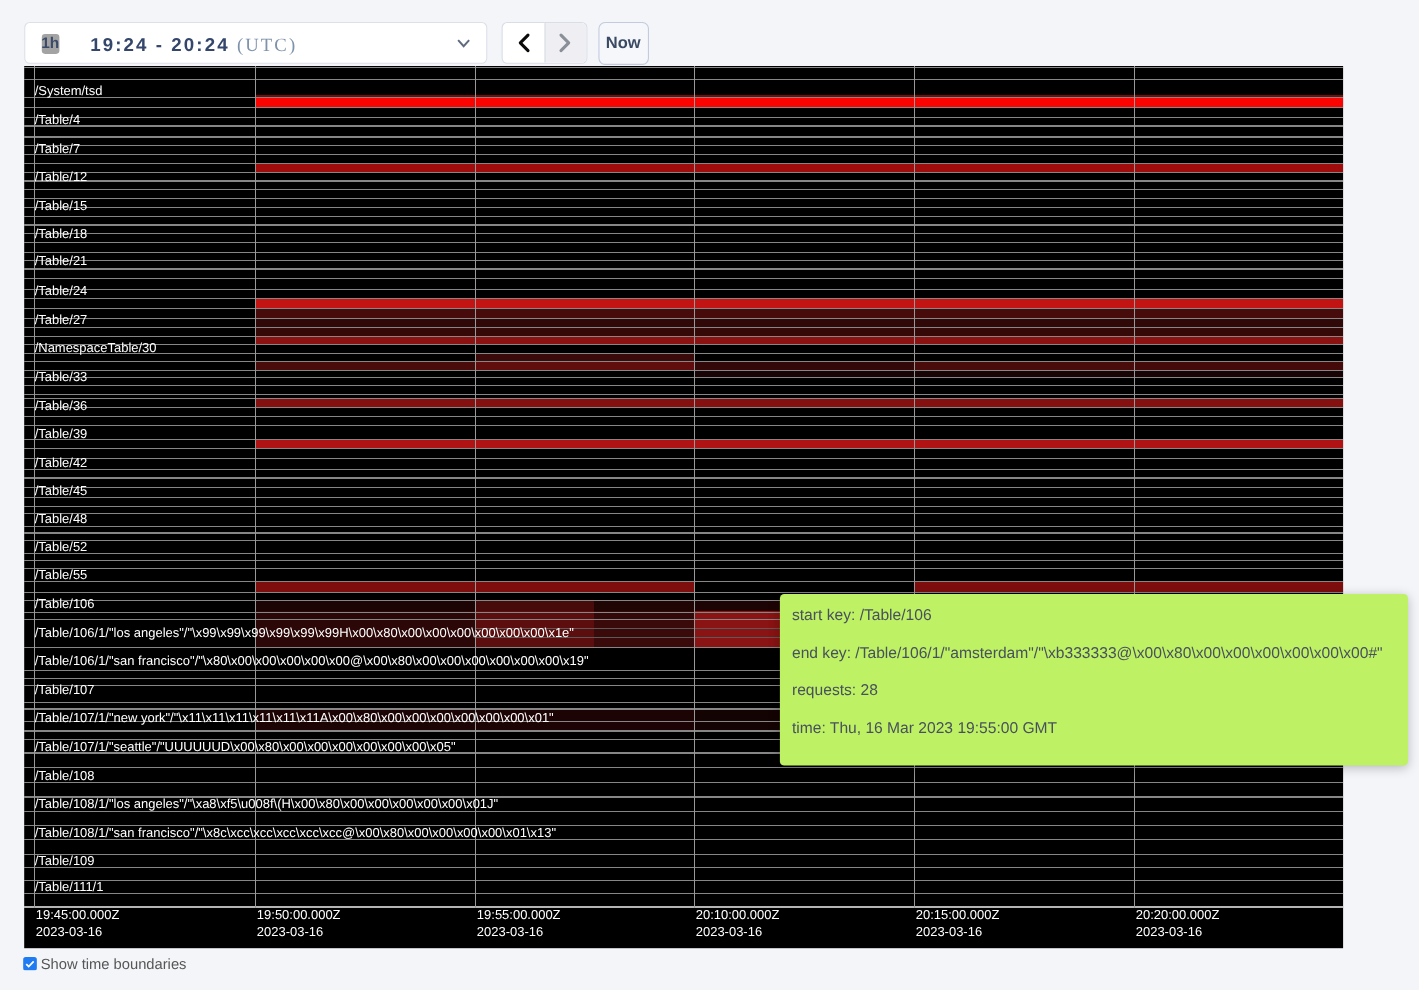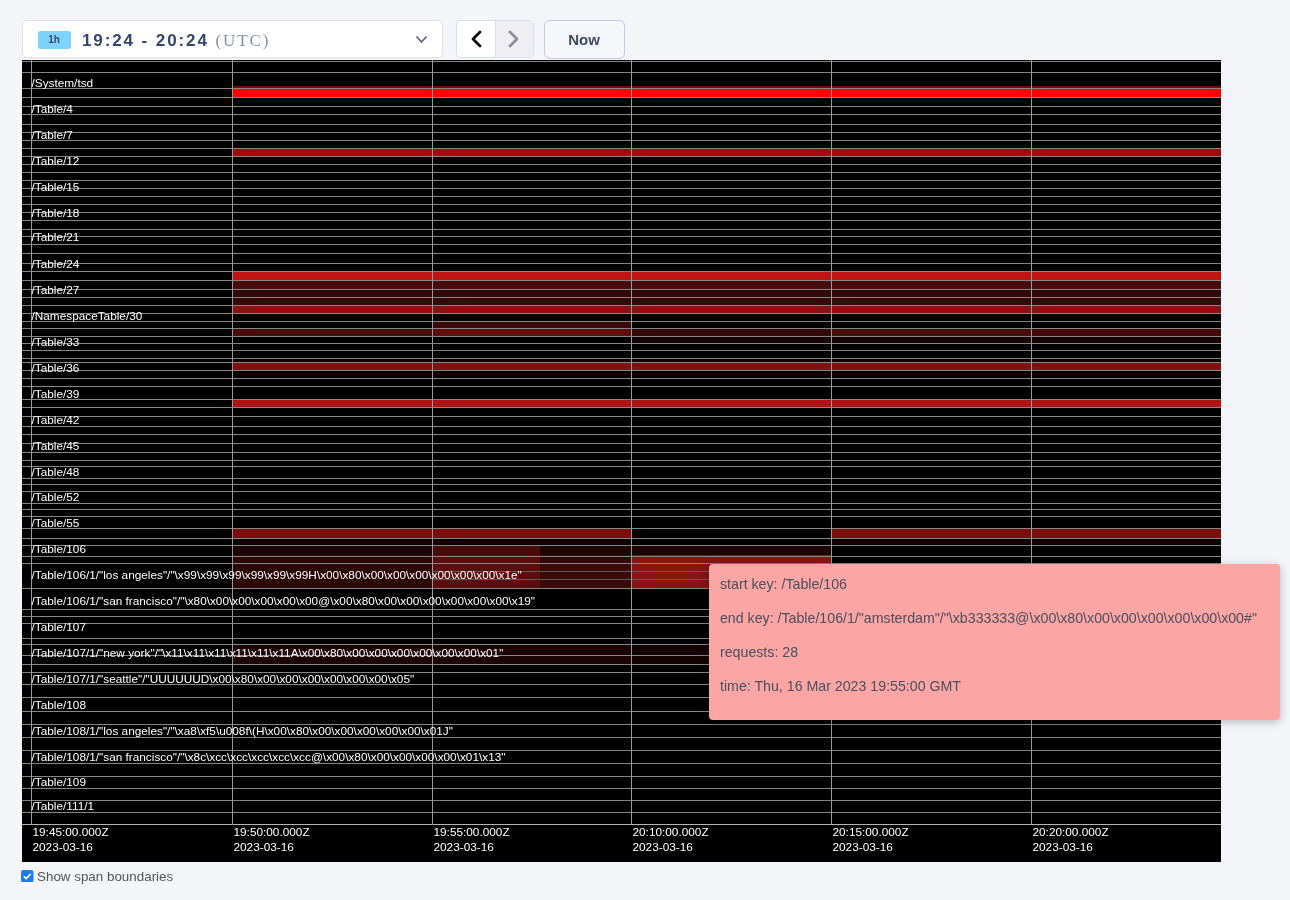--- a/index.html
+++ b/index.html
@@ -1,31 +1,31 @@
 <!DOCTYPE html>
 <html><head><meta charset="utf-8">
 <style>
 html,body{margin:0;padding:0;background:#f4f5f9;width:1290px;height:900px;overflow:hidden;
 font-family:"Liberation Sans",sans-serif;}
 .abs{position:absolute;}
 .select{left:21.8px;top:19.7px;width:421px;height:38px;background:#fff;border:1px solid #dde0e8;
 border-radius:5px;box-sizing:border-box;}
-.badge{left:37.5px;top:31px;width:33px;height:17.5px;background:#7dd3fc;border-radius:3px;
-font-size:10px;font-weight:bold;color:#3b4a68;text-align:center;line-height:17.5px;}
+.badge{left:37.5px;top:31px;width:16px;height:17.5px;background:#a3a3a3;border-radius:3px;
+font-size:14px;font-weight:bold;color:#3b4a68;text-align:center;line-height:17.5px;}
 .rangetxt{left:82px;top:31px;font-size:17px;font-weight:bold;color:#35466b;letter-spacing:1.9px;}
 .rangetxt .utc{font-weight:normal;color:#7d92ab;font-family:Liberation Serif, serif;}
 .grp{left:456.4px;top:19.7px;width:78px;height:38px;border:1px solid #d9dde8;border-radius:5px;
 box-sizing:border-box;background:#fff;overflow:hidden;}
 .grpr{position:absolute;left:50%;top:0;width:50%;height:100%;background:#efeff3;border-left:1px solid #d9dde8;}
-.nowbtn{left:543.6px;top:20px;width:81px;height:39px;border:1px solid #c4cbdf;border-radius:6px;
+.nowbtn{left:543.6px;top:20px;width:46px;height:39px;border:1px solid #c4cbdf;border-radius:6px;
 box-sizing:border-box;background:#f6f7fb;font-size:15px;font-weight:bold;color:#3b4a63;
 text-align:center;line-height:37px;}
-.tooltip{left:708.6px;top:539.9px;width:571px;height:156.3px;background:#fca5a5;border-radius:4px;
+.tooltip{left:708.6px;top:539.9px;width:571px;height:156.3px;background:#bef264;border-radius:4px;
 box-shadow:0 2px 10px rgba(0,0,0,0.25);box-sizing:border-box;padding:3.6px 0 0 11.4px;
-font-size:14.2px;color:#49505e;line-height:34px;white-space:nowrap;overflow:hidden;margin-top:24px;}
+font-size:14.2px;color:#49505e;line-height:34px;white-space:nowrap;overflow:hidden;}
 .cbxlbl{left:37px;top:869px;font-size:13.4px;color:#565656;}
 </style></head>
 <body>
 <svg width="1290" height="900" viewBox="0 0 1290 900" style="position:absolute;left:0;top:0">
 <rect x="22" y="60" width="1199" height="802" fill="#000"></rect>
 <g shape-rendering="crispEdges">
 <rect x="232" y="86" width="989" height="2" fill="#7a0a0a"></rect>
 <rect x="232" y="89" width="989" height="8" fill="#fa0300"></rect>
 <rect x="232" y="148" width="989" height="8" fill="#a00c0c"></rect>
 <rect x="232" y="271" width="989" height="9" fill="#c31414"></rect>
@@ -208,12 +208,12 @@
   </svg>
 <svg class="abs" style="left:507px;top:30px" width="14" height="18" viewBox="0 0 14 18">
 <path d="M3 2 L10 9 L3 16" fill="none" stroke="#8a8f98" stroke-width="2.8" stroke-linecap="round" stroke-linejoin="round"></path>
   </svg>
 <div class="abs nowbtn">Now</div>
 <div class="abs tooltip">start key: /Table/106<br>end key: /Table/106/1/"amsterdam"/"\xb333333@\x00\x80\x00\x00\x00\x00\x00\x00#"<br>requests: 28<br>time: Thu, 16 Mar 2023 19:55:00 GMT</div>
 <svg class="abs" viewBox="0 0 13 13" style="left:21px;top:869.5px;width:12.5px;height:12.5px">
 <rect width="13" height="13" rx="2.5" fill="#1f7bf2"></rect>
 <path d="M3 6.7 L5.3 9 L10 4.2" fill="none" stroke="#fff" stroke-width="1.7"></path>
   </svg>
-<div class="abs cbxlbl">Show span boundaries</div>
+<div class="abs cbxlbl">Show time boundaries</div>
 </body></html>

